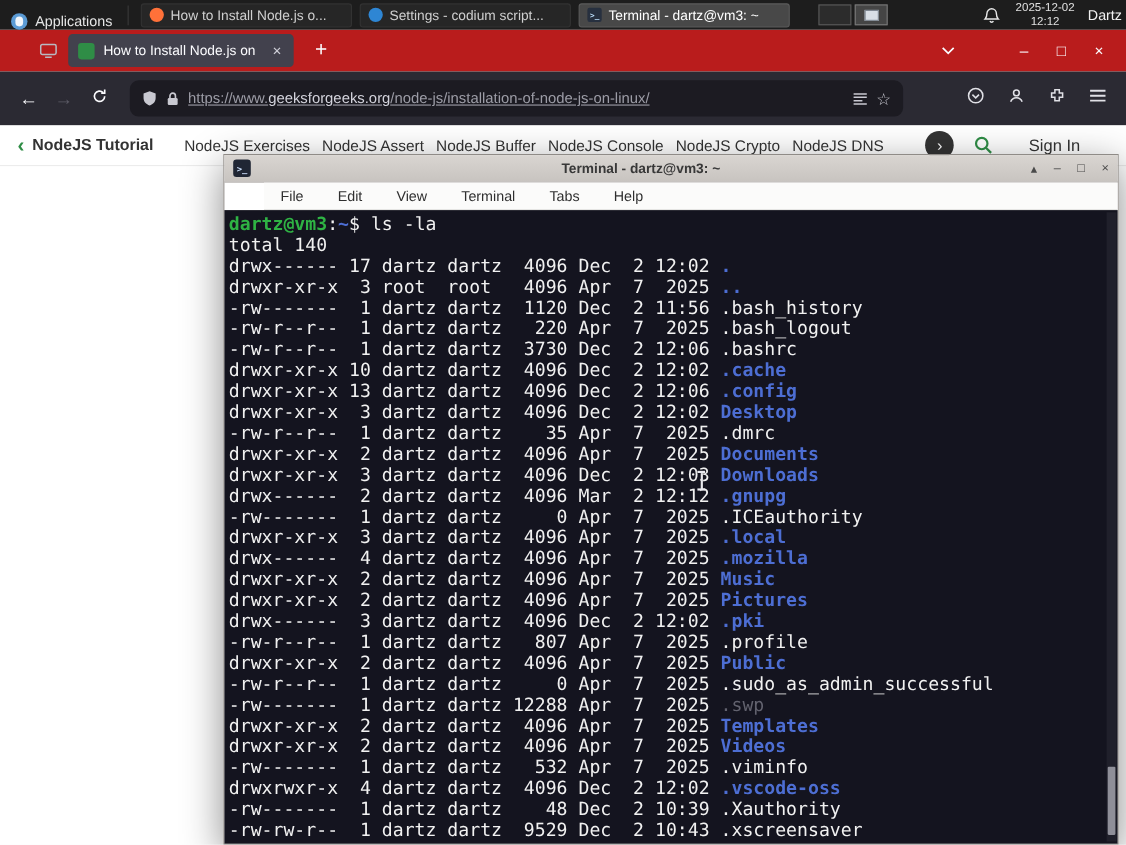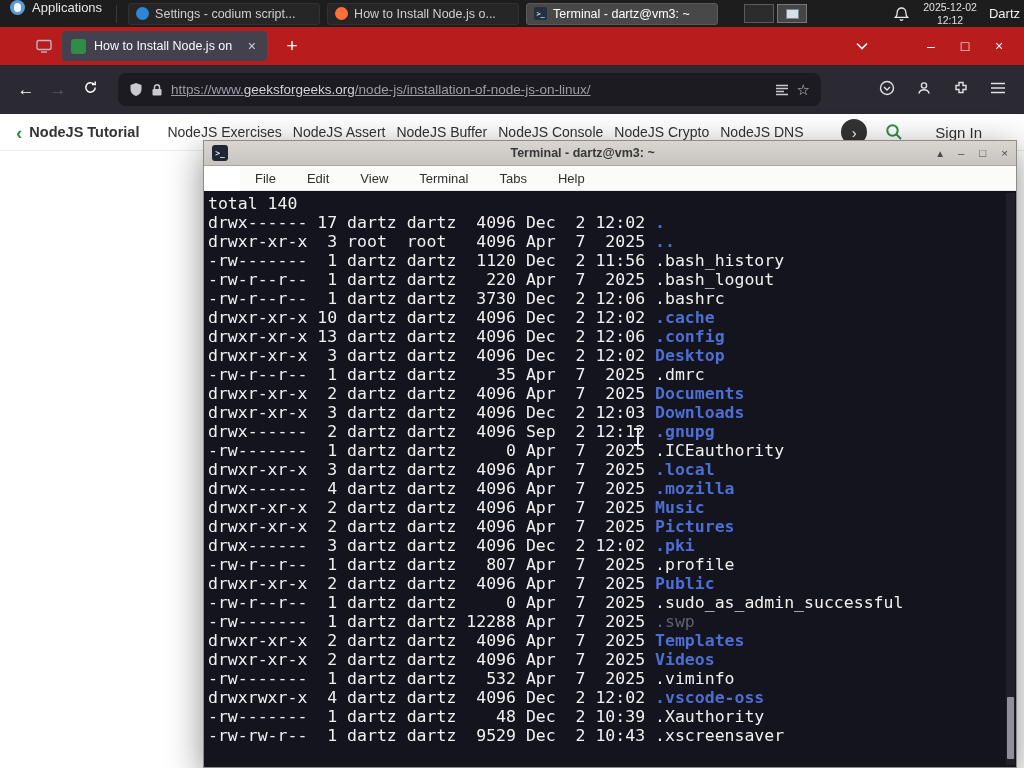--- a/index.html
+++ b/index.html
@@ -3,21 +3,21 @@
 <meta charset="utf-8">
 <style>
   * { margin:0; padding:0; box-sizing:border-box; }
   html,body{width:1024px;height:768px;overflow:hidden;background:#fff;
     font-family:"Liberation Sans",sans-serif;}
   .screen{position:relative;width:1024px;height:768px;background:#fff;}
 
   
   .panel{position:absolute;top:0;left:0;right:0;height:27px;background:#1d1d1d;
     display:flex;align-items:center;color:#e6e6e6;font-size:13px;z-index:40;}
-  .app-menu{display:flex;align-items:flex-start;gap:7px;padding:0 10px;height:100%;cursor:default;}
+  .app-menu{display:flex;align-items:flex-end;gap:7px;padding:0 10px;height:100%;cursor:default;}
   .app-menu-icon{width:15px;height:15px;border-radius:50%;background:#5b9bd5;position:relative;}
   .app-menu-icon::after{content:"";position:absolute;left:4px;top:3px;width:7px;height:9px;
     border-radius:4px;background:#f2f6fb;}
   .panel-sep{width:1px;height:18px;background:#3a3a3a;margin:0 4px;}
   .task{width:192px;height:22px;margin-left:7px;border-radius:3px;background:#262626;
     border:1px solid #323232;display:flex;align-items:center;gap:6px;padding:0 7px;
     color:#cfcfcf;overflow:hidden;}
   .task.active{background:#484848;border-color:#5a5a5a;color:#fff;}
   .task-label{white-space:nowrap;overflow:hidden;font-size:12.5px;}
   .ticon{flex:0 0 auto;width:13px;height:13px;border-radius:50%;}
@@ -118,26 +118,26 @@
 <div class="screen">
 
   <div class="panel">
     <div class="app-menu">
       <span class="app-menu-icon"></span>
       <span>Applications</span>
     </div>
     <div class="panel-sep"></div>
 
     <div class="task">
+      <span class="ticon firefox"></span>
+      <span class="task-label">How to Install Node.js o...</span>
+    </div>
+    <div class="task">
       <span class="ticon settings"></span>
       <span class="task-label">Settings - codium script...</span>
-    </div>
-    <div class="task">
-      <span class="ticon firefox"></span>
-      <span class="task-label">How to Install Node.js o...</span>
     </div>
     <div class="task active">
       <span class="ticon terminal">&gt;_</span>
       <span class="task-label">Terminal - dartz@vm3: ~</span>
     </div>
 
     <div class="ws-wrap">
       <div class="ws"></div>
       <div class="ws active">
         <span class="mini"></span>
@@ -271,34 +271,35 @@
     </div>
     <div class="t-menubar">
       <span>File</span>
       <span>Edit</span>
       <span>View</span>
       <span>Terminal</span>
       <span>Tabs</span>
       <span>Help</span>
     </div>
     <div class="t-body">
+      <div class="t-line"><span class="u">dartz@vm3</span><span>:</span><span class="p">~</span><span>$</span><span class="cmd">ls -la</span></div>
       <div class="t-line">total 140</div>
       <div>
           <div class="t-line"><span>drwx------ 17 dartz dartz  4096 Dec  2 12:02 </span><span class="fname-dir">.</span></div>
           <div class="t-line"><span>drwxr-xr-x  3 root  root   4096 Apr  7  2025 </span><span class="fname-dir">..</span></div>
           <div class="t-line"><span>-rw-------  1 dartz dartz  1120 Dec  2 11:56 </span><span class="">.bash_history</span></div>
           <div class="t-line"><span>-rw-r--r--  1 dartz dartz   220 Apr  7  2025 </span><span class="">.bash_logout</span></div>
           <div class="t-line"><span>-rw-r--r--  1 dartz dartz  3730 Dec  2 12:06 </span><span class="">.bashrc</span></div>
           <div class="t-line"><span>drwxr-xr-x 10 dartz dartz  4096 Dec  2 12:02 </span><span class="fname-dir">.cache</span></div>
           <div class="t-line"><span>drwxr-xr-x 13 dartz dartz  4096 Dec  2 12:06 </span><span class="fname-dir">.config</span></div>
           <div class="t-line"><span>drwxr-xr-x  3 dartz dartz  4096 Dec  2 12:02 </span><span class="fname-dir">Desktop</span></div>
           <div class="t-line"><span>-rw-r--r--  1 dartz dartz    35 Apr  7  2025 </span><span class="">.dmrc</span></div>
           <div class="t-line"><span>drwxr-xr-x  2 dartz dartz  4096 Apr  7  2025 </span><span class="fname-dir">Documents</span></div>
           <div class="t-line"><span>drwxr-xr-x  3 dartz dartz  4096 Dec  2 12:03 </span><span class="fname-dir">Downloads</span></div>
-          <div class="t-line"><span>drwx------  2 dartz dartz  4096 Sep  2 12:12 </span><span class="fname-dir">.gnupg</span></div>
+          <div class="t-line"><span>drwx------  2 dartz dartz  4096 Mar  2 12:12 </span><span class="fname-dir">.gnupg</span></div>
           <div class="t-line"><span>-rw-------  1 dartz dartz     0 Apr  7  2025 </span><span class="">.ICEauthority</span></div>
           <div class="t-line"><span>drwxr-xr-x  3 dartz dartz  4096 Apr  7  2025 </span><span class="fname-dir">.local</span></div>
           <div class="t-line"><span>drwx------  4 dartz dartz  4096 Apr  7  2025 </span><span class="fname-dir">.mozilla</span></div>
           <div class="t-line"><span>drwxr-xr-x  2 dartz dartz  4096 Apr  7  2025 </span><span class="fname-dir">Music</span></div>
           <div class="t-line"><span>drwxr-xr-x  2 dartz dartz  4096 Apr  7  2025 </span><span class="fname-dir">Pictures</span></div>
           <div class="t-line"><span>drwx------  3 dartz dartz  4096 Dec  2 12:02 </span><span class="fname-dir">.pki</span></div>
           <div class="t-line"><span>-rw-r--r--  1 dartz dartz   807 Apr  7  2025 </span><span class="">.profile</span></div>
           <div class="t-line"><span>drwxr-xr-x  2 dartz dartz  4096 Apr  7  2025 </span><span class="fname-dir">Public</span></div>
           <div class="t-line"><span>-rw-r--r--  1 dartz dartz     0 Apr  7  2025 </span><span class="">.sudo_as_admin_successful</span></div>
           <div class="t-line"><span>-rw-------  1 dartz dartz 12288 Apr  7  2025 </span><span class="fname-dim">.swp</span></div>

